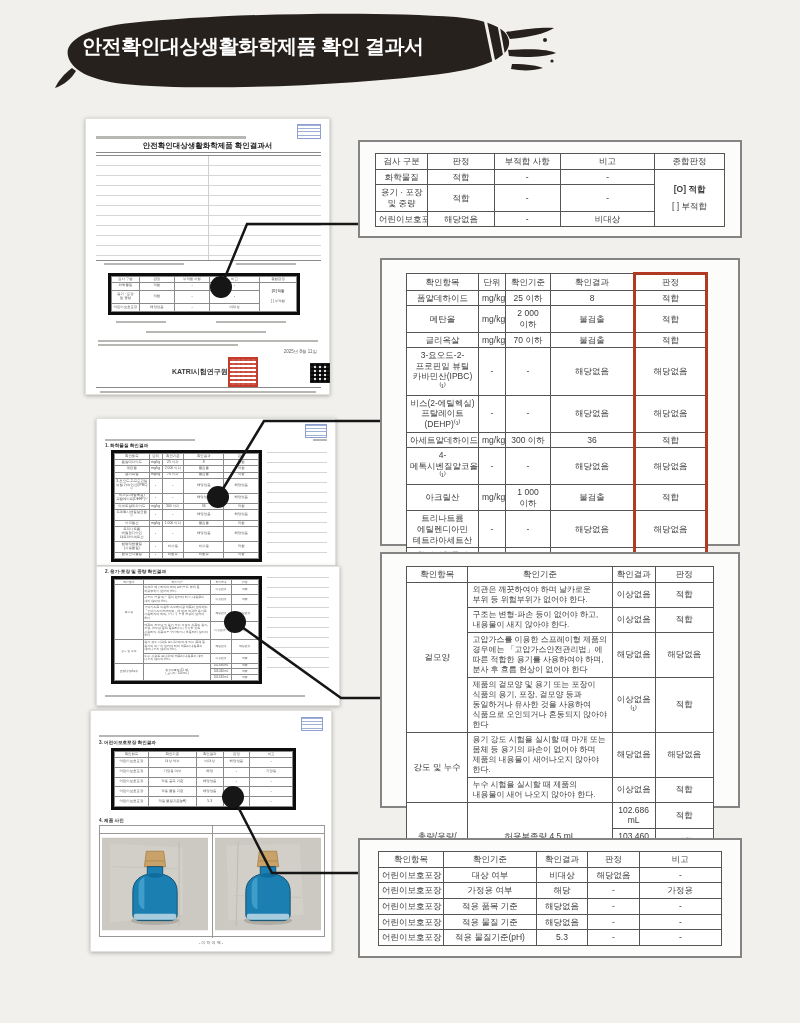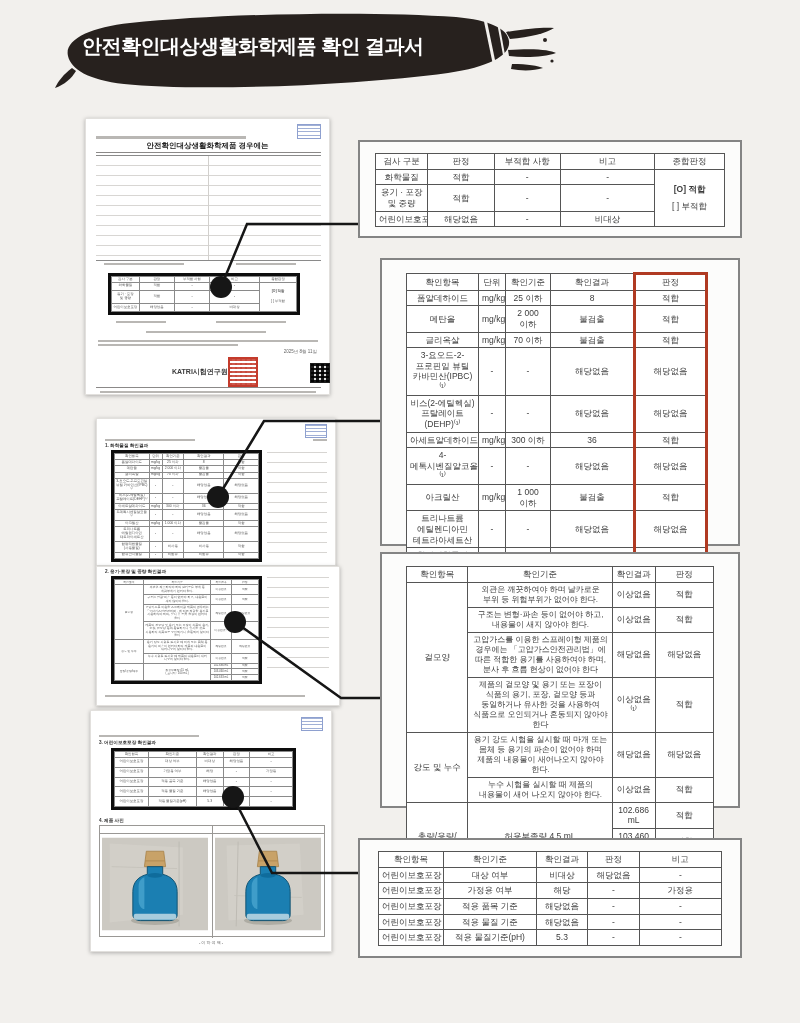--- a/index.html
+++ b/index.html
@@ -39,21 +39,21 @@
   
   .panel{position:absolute;background:#fcfcfb;border:2px solid #848484;box-sizing:border-box;z-index:1;}
 
   
   table.t{border-collapse:collapse;width:100%;height:100%;table-layout:fixed;background:#fff;
           border:1.5px solid #3d3d3d;}
   .t th,.t td{border:1px solid #555;text-align:center;vertical-align:middle;padding:2px 3px;
               color:#3c3c3c;font-size:8.5px;line-height:1.25;white-space:pre-line;word-break:keep-all;
               overflow:hidden;}
   .t th{font-weight:normal;background:#fff;}
-  .t td.left{text-align:center;font-size:8px;padding-left:4px;}
+  .t td.left{text-align:left;font-size:8px;padding-left:4px;}
   .t .b{font-weight:bold;}
   
   .rc{border-left:3px solid #b03a22 !important;border-right:3px solid #b03a22 !important;}
   .rct{border-top:3px solid #b03a22 !important;}
   .rcb{border-bottom:3px solid #b03a22 !important;}
   
   .mini .t{border:0.8px solid #333;}
   .mini .t th,.mini .t td{font-size:3.4px;line-height:1.15;padding:0.5px;border:0.5px solid #8a8a8a;color:#555;}
   .mini .t td.left{font-size:3px;}
   .mini .rc,.mini .rct,.mini .rcb{border:0.5px solid #8a8a8a !important;}
@@ -90,21 +90,21 @@
       </g>
       <path d="M447,13 L459,71" stroke="#f2f0ed" stroke-width="3" fill="none"></path>
       <path d="M459,11 L469,65" stroke="#f2f0ed" stroke-width="2" fill="none"></path>
     </svg>
     <div class="brush-title">안전확인대상생활화학제품 확인 결과서</div>
   </div>
 
   <div class="doc" style="left:85px;top:118px;width:245px;height:277px;">
     <div class="stamp-blue" style="right:8px;top:5px;"></div>
     <div class="bar" style="left:10px;top:17px;width:150px;height:2.5px;"></div>
-    <div class="doc-title" style="top:22px;">안전확인대상생활화학제품 경우에는</div>
+    <div class="doc-title" style="top:22px;">안전확인대상생활화학제품 확인결과서</div>
     <div class="bar dark" style="left:10px;top:33px;width:225px;height:1px;"></div>
     <div class="formgrid" style="left:10px;top:36px;width:225px;height:104px;"></div>
     <div class="bar" style="left:18px;top:144px;width:80px;"></div>
     <div class="bar" style="left:150px;top:144px;width:60px;"></div>
 
     <div class="hlbox mini" style="left:22px;top:154px;width:192px;height:42px;">
       <div style="height:100%;">
           <table class="t">
             <colgroup>
               <col style="width: 15%;">

